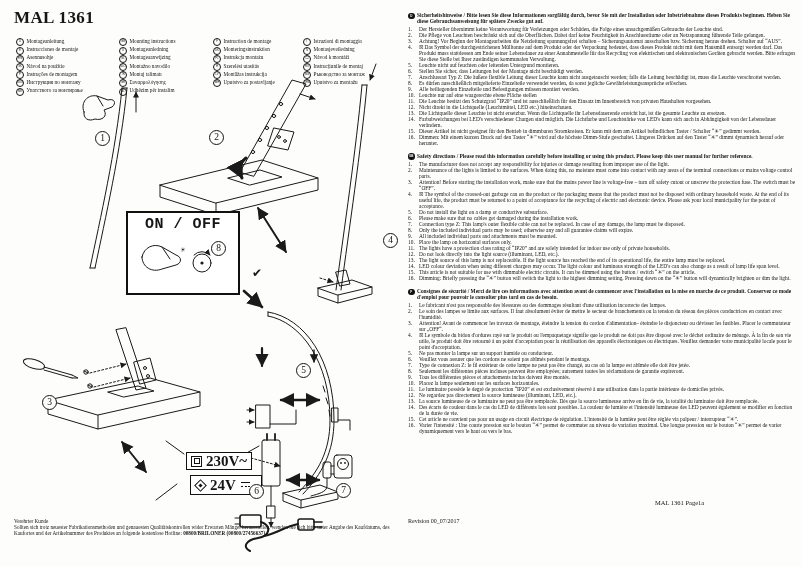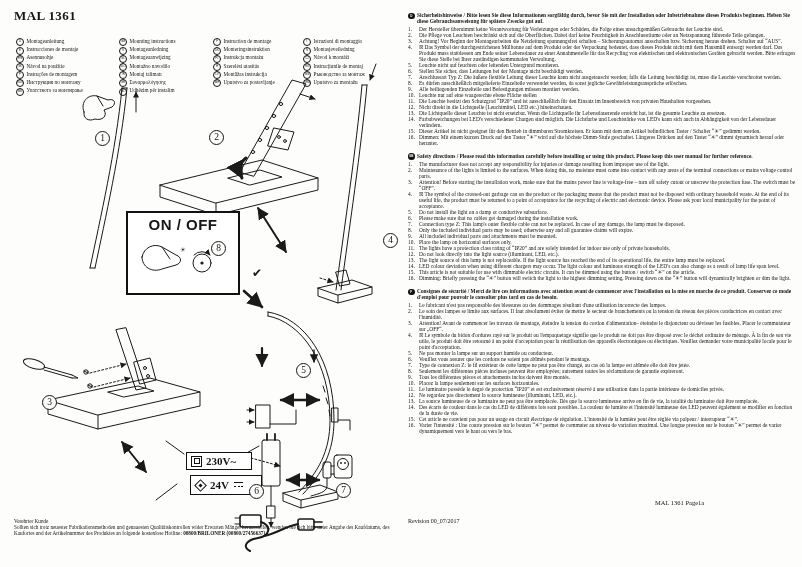--- a/index.html
+++ b/index.html
@@ -1,36 +1,36 @@
 <!DOCTYPE html>
 <html><head>
 <meta charset="utf-8">
 <style>
   html,body{margin:0;padding:0;background:#9a9a9a;}
   .page{position:relative;width:802px;height:567px;background:#fdfdfc;color:#161616;
         font-family:"Liberation Serif", serif;overflow:hidden;margin:0 auto;box-shadow:0 0 6px rgba(0,0,0,.4);}
-  .title{position:absolute;left:14px;top:8px;font-size:13px;font-weight:bold;letter-spacing:.4px;margin:0;
+  .title{position:absolute;left:14px;top:8px;font-size:17px;font-weight:bold;letter-spacing:.4px;margin:0;
          font-family:"Liberation Serif", serif;}
   
   .lang-col{position:absolute;top:38px;width:102px;}
   .lang{display:flex;align-items:flex-start;gap:2.5px;height:8.2px;font-size:5.2px;line-height:6.5px;}
   .lang .code{flex:0 0 auto;width:6px;height:6px;border:.7px solid #161616;border-radius:50%;
               font-family:"Liberation Sans",sans-serif;font-size:2.8px;line-height:5.8px;text-align:center;margin-top:.4px;}
   
   .art{position:absolute;left:0;top:50px;}
   .badge{position:absolute;width:13px;height:13px;border:1.2px solid #161616;border-radius:50%;
          text-align:center;font-size:9.5px;line-height:13px;background:#fdfdfc;z-index:4;}
   .onoff{position:absolute;left:126px;top:211px;width:110px;height:80px;border:2.6px solid #111;
          background:#fff;z-index:3;}
-  .onoff .label{font-family:Liberation Sans, sans-serif;font-weight:bold;font-size:15px;
+  .onoff .label{font-family:Liberation Mono, monospace;font-weight:bold;font-size:15px;
                 text-align:center;margin-top:3px;letter-spacing:.5px;}
   .check{position:absolute;left:252px;top:266px;font-family:"DejaVu Sans",sans-serif;font-weight:bold;
          font-size:12px;z-index:4;}
   .vbox{position:absolute;border:1.7px solid #111;background:#fff;display:flex;align-items:center;
-        gap:4px;padding:0 4px;font-weight:bold;font-size:11px;z-index:3;}
+        gap:4px;padding:0 4px;font-weight:bold;font-size:15px;z-index:3;}
   #vbox-ac{left:186px;top:452px;width:56px;height:16px;}
   #vbox-dc{left:190px;top:475px;width:62px;height:18px;}
   .cls2{width:9px;height:9px;border:1.1px solid #111;display:flex;align-items:center;justify-content:center;flex:0 0 auto;}
   .cls2 span{width:4px;height:4px;border:1px solid #111;display:block;}
   .diam{width:7px;height:7px;border:1.1px solid #111;transform:rotate(45deg);display:flex;align-items:center;justify-content:center;flex:0 0 auto;margin:0 1px;}
   .diam span{width:2.4px;height:2.4px;background:#111;display:block;}
   .dcsym{display:inline-block;width:9px;height:6px;border-top:1.4px solid #111;margin-left:1px;
          background:repeating-linear-gradient(90deg,#111 0 2px,transparent 2px 3.6px);
          background-repeat:no-repeat;background-position:0 3px;background-size:9px 1.4px;}
   

